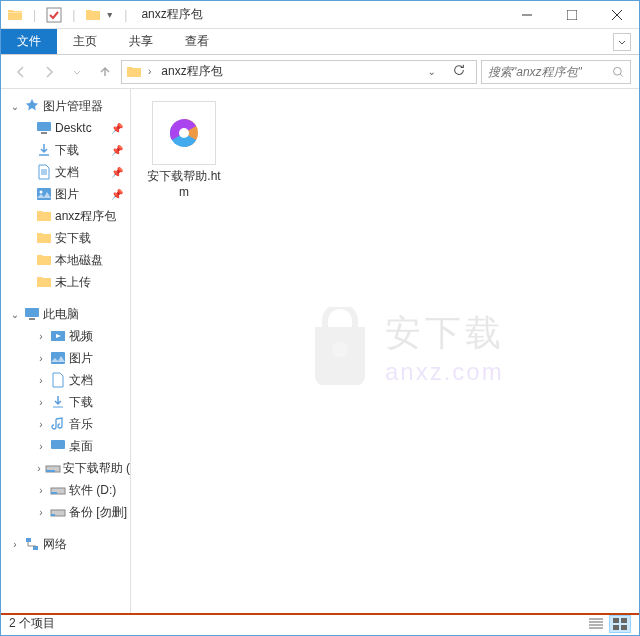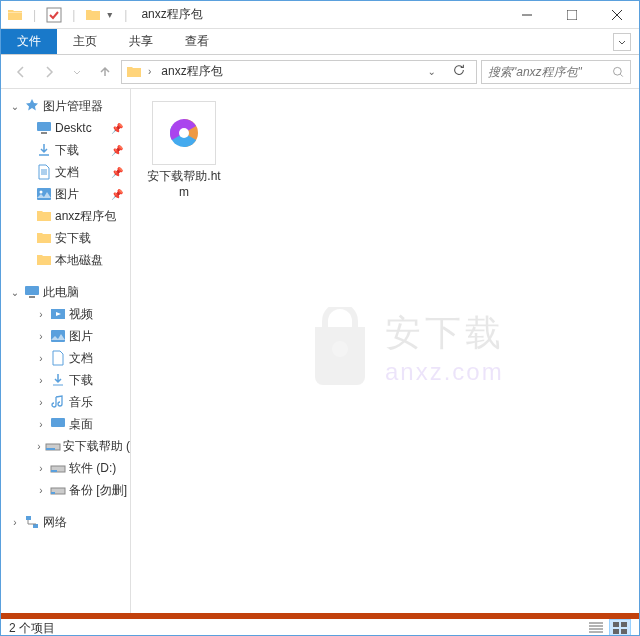--- a/index.html
+++ b/index.html
@@ -53,21 +53,21 @@
 .file-thumb.installer { border: none; }
 .file-label { font-size: 12px; color: #333; text-align: center; line-height: 1.3; word-break: break-all; }
 
 
 .watermark { position: absolute; top: 50%; left: 50%; transform: translate(-40%, -55%); display: flex; align-items: center; gap: 10px; opacity: 0.12; pointer-events: none; }
 .watermark .wm-text { display: flex; flex-direction: column; }
 .watermark .wm-cn { font-size: 36px; color: #444; font-weight: 500; letter-spacing: 4px; }
 .watermark .wm-en { font-size: 24px; color: #6d28d9; letter-spacing: 2px; }
 
 
-.statusbar { height: 24px; border-top: 6px solid #c2410c; display: flex; align-items: flex-end; padding: 0 8px; font-size: 12px; color: #333; background: #fff; }
+.statusbar { height: 24px; border-top: 2px solid #c2410c; display: flex; align-items: flex-start; padding: 0 8px; font-size: 12px; color: #333; background: #fff; }
 .view-btns { margin-left: auto; display: flex; gap: 2px; }
 .view-btn { width: 22px; height: 18px; border: 1px solid transparent; display:flex; align-items:center; justify-content:center; cursor: pointer; }
 .view-btn.active { background: #cce8ff; border-color: #99d1ff; }
 </style>
 </head>
 <body>
 
 <div class="titlebar">
   <div class="titlebar-icons">
     <svg viewBox="0 0 16 16">
@@ -228,20 +228,28 @@
         </span>
         <span>安下载</span>
       </div>
     <div class="tree-item child">
         <span class="tree-icon">
           <svg viewBox="0 0 16 16">
             <path fill="#ffd47a" d="M1 3h5l1 1h8v9H1z"></path>
           </svg>
         </span>
         <span>本地磁盘</span>
+      </div>
+    <div class="tree-item child">
+        <span class="tree-icon">
+          <svg viewBox="0 0 16 16">
+            <path fill="#ffd47a" d="M1 3h5l1 1h8v9H1z"></path>
+          </svg>
+        </span>
+        <span>未上传</span>
       </div>
 
     <div class="tree-spacer"></div>
     <div class="tree-item section">
       <span class="tree-expand">⌄</span>
       <span class="tree-icon">
           <svg viewBox="0 0 16 16">
             <rect x="1" y="2" width="14" height="9" fill="#5aa0dd" rx="1"></rect>
             <rect x="5" y="12" width="6" height="2" fill="#888"></rect>
           </svg>

